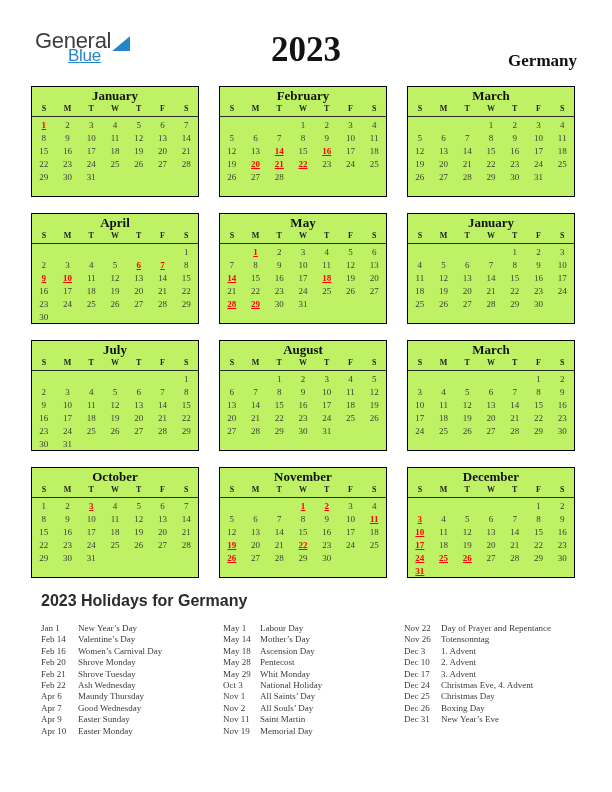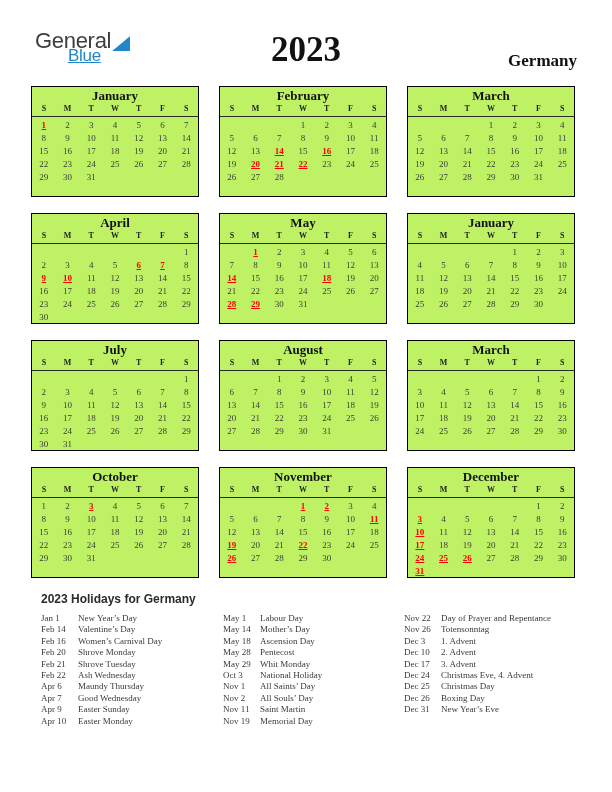--- a/index.html
+++ b/index.html
@@ -126,26 +126,26 @@
   
   .holidays {
     position: absolute;
     left: 41px;
     top: 592px;
     width: 545px;
   }
   .holidays-title {
     font-family: "Liberation Sans", sans-serif;
     font-weight: bold;
-    font-size: 12px;
+    font-size: 16px;
     color: #2b2b2b;
     margin: 0 0 7px 0;
   }
   .holiday-cols { display: flex; }
-  .hcol { width: 182px; flex-shrink: 0; }
+  .hcol { width: 182px; flex-shrink: 0; margin-top: 6px; }
   .hcol:nth-child(2) { width: 181px; }
   .hcol:nth-child(3) { width: auto; }
   .hitem {
     display: flex;
     font-size: 9px;
     line-height: 11.4px;
     color: var(--body-text, #3b3b3b);
   }
   .hdate { width: 37px; flex-shrink: 0; }
   .hname { white-space: nowrap; }

